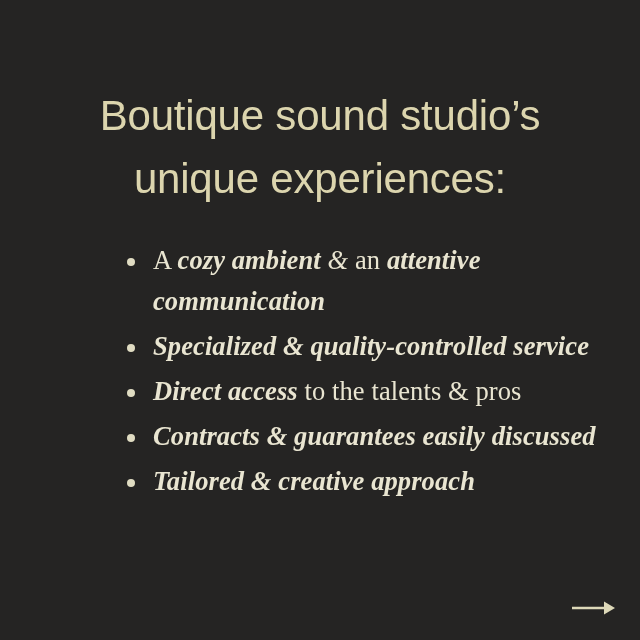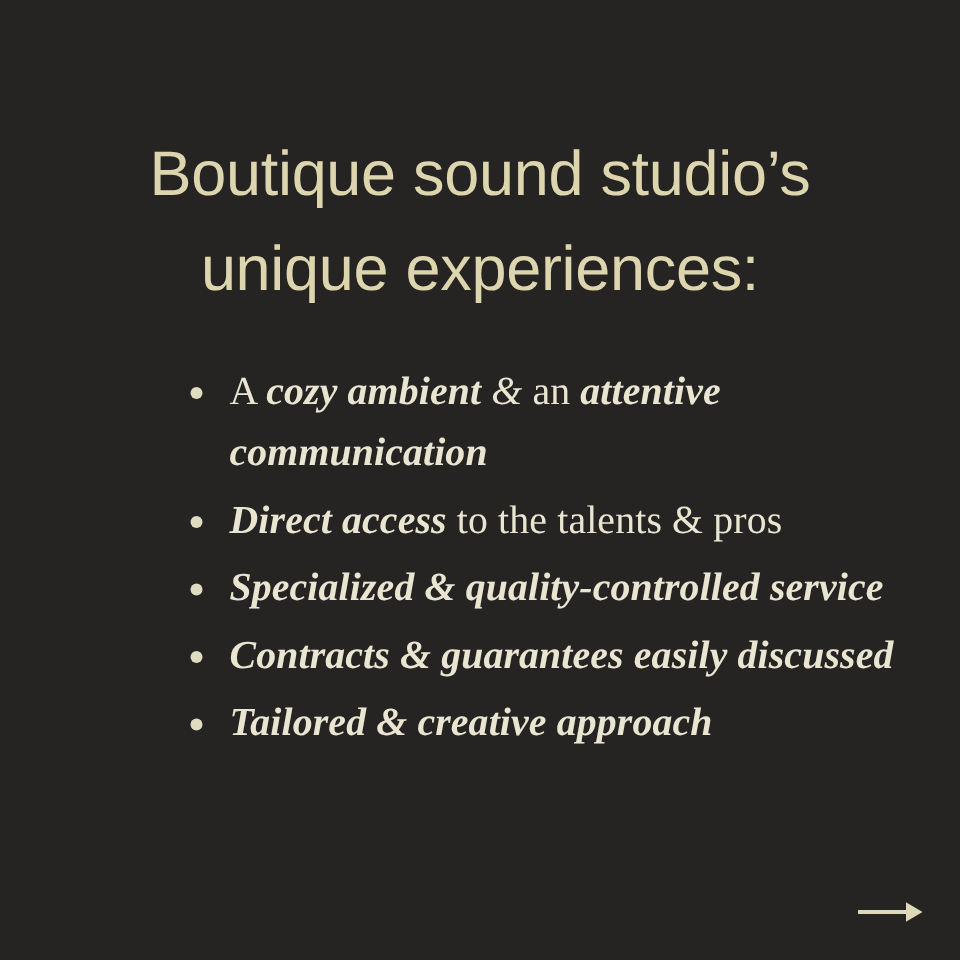--- a/index.html
+++ b/index.html
@@ -104,28 +104,28 @@
 
     <li class="list-item">
       <span class="bullet-dot"></span>
       <span>
         <span class="reg">A </span><span>cozy ambient</span><span class="amp"> &amp; </span><span class="reg">an </span><span>attentive communication</span>
       </span>
     </li>
 
     <li class="list-item">
       <span class="bullet-dot"></span>
-      <span>
-        <span>Direct access</span><span class="reg"> to the talents &amp; pros</span>
-      </span>
+      <span>Specialized &amp; quality-controlled service</span>
     </li>
 
     <li class="list-item">
       <span class="bullet-dot"></span>
-      <span>Specialized &amp; quality-controlled service</span>
+      <span>
+        <span>Direct access</span><span class="reg"> to the talents &amp; pros</span>
+      </span>
     </li>
 
     <li class="list-item">
       <span class="bullet-dot"></span>
       <span>Contracts &amp; guarantees easily discussed</span>
     </li>
 
     <li class="list-item">
       <span class="bullet-dot"></span>
       <span>Tailored &amp; creative approach</span>

